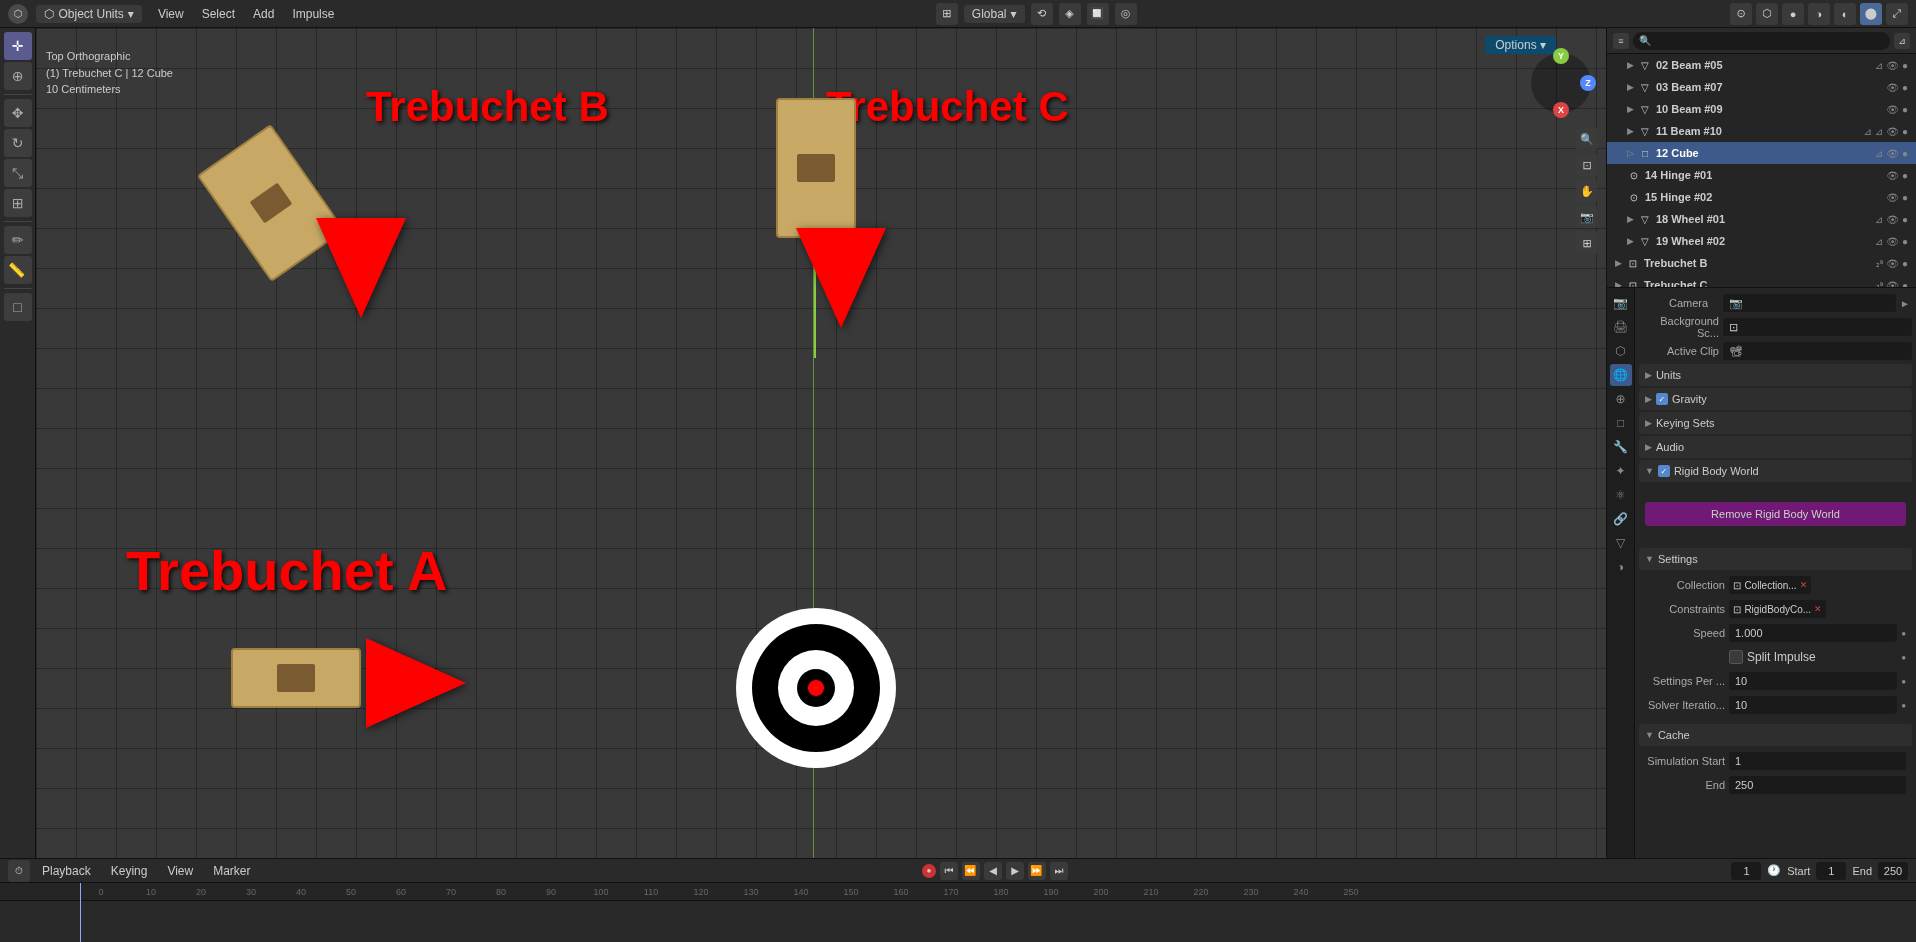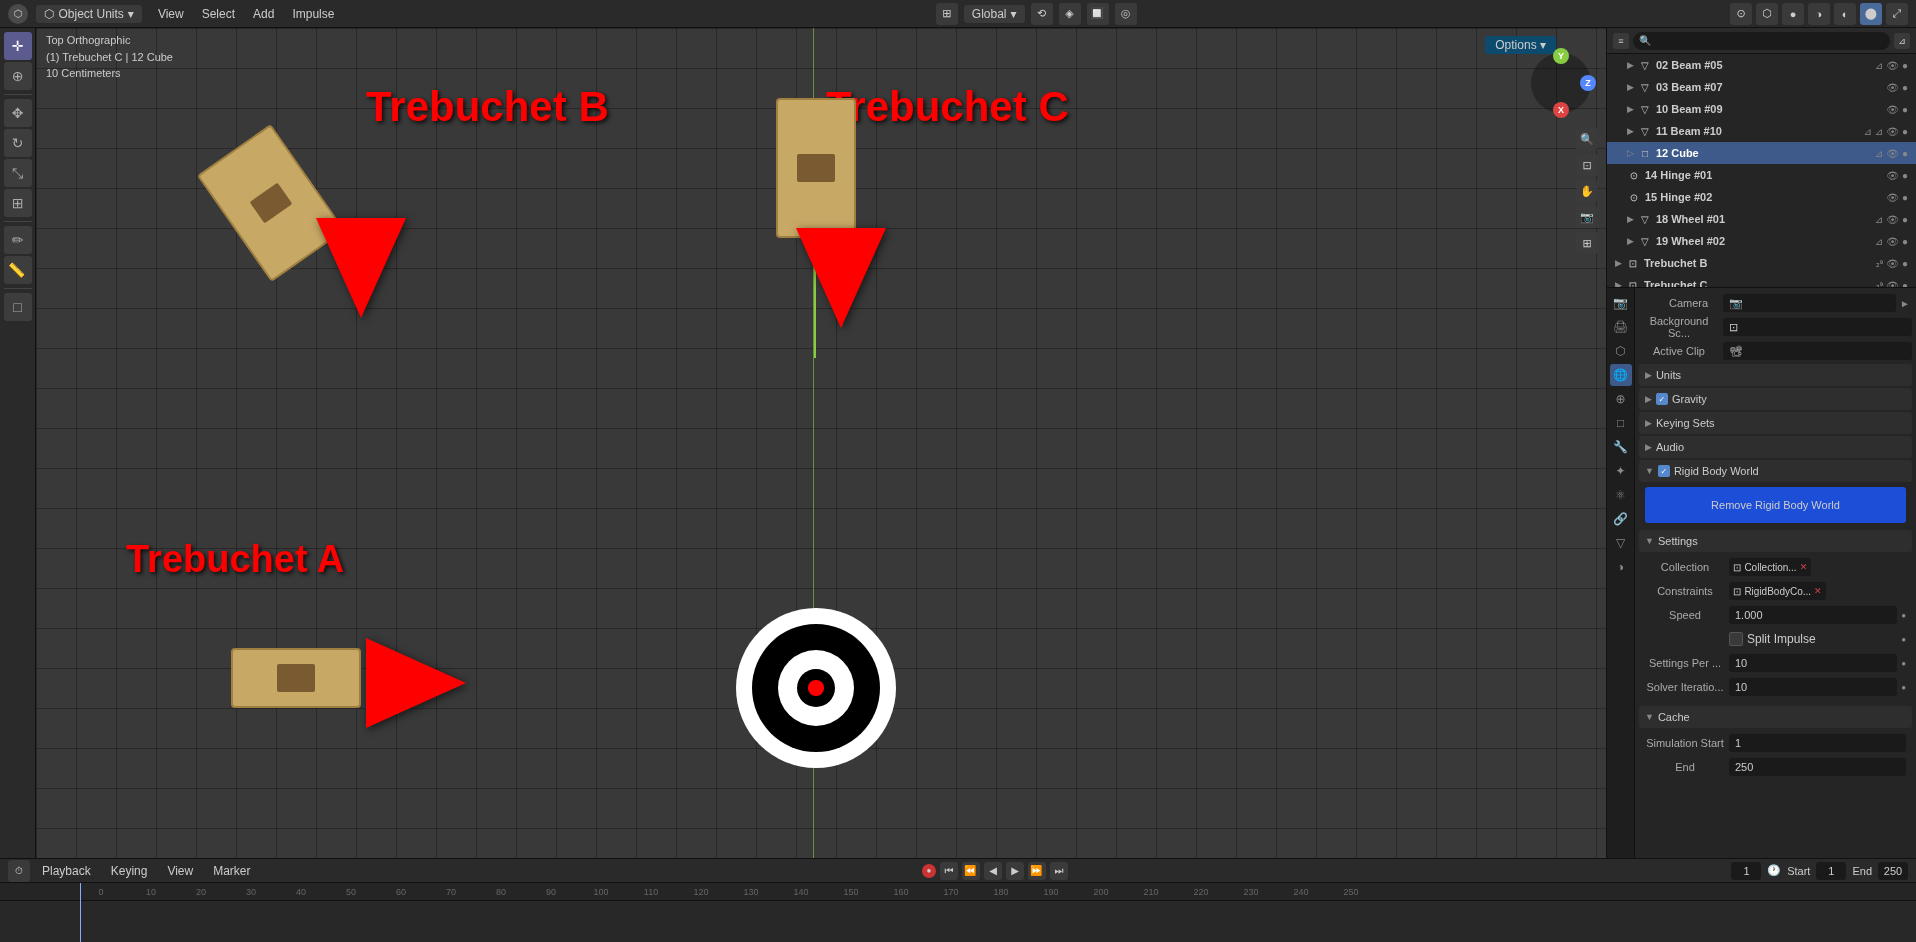--- a/index.html
+++ b/index.html
@@ -119,30 +119,30 @@
     .viewport-grid {
       position: absolute;
       inset: 0;
       background-image:
         linear-gradient(rgba(0,0,0,0.3) 1px, transparent 1px),
         linear-gradient(90deg, rgba(0,0,0,0.3) 1px, transparent 1px);
       background-size: 40px 40px;
     }
     .viewport-header {
       position: absolute;
-      top: 4px; left: 10px;
+      top: 20px; left: 10px;
       color: #ccc;
       font-size: 11px;
       line-height: 1.5;
     }
 
     
     .label-b { position: absolute; top: 55px; left: 330px; font-size: 42px; font-weight: 900; color: #ff0000; text-shadow: 2px 2px 4px rgba(0,0,0,0.8); }
     .label-c { position: absolute; top: 55px; left: 790px; font-size: 42px; font-weight: 900; color: #ff0000; text-shadow: 2px 2px 4px rgba(0,0,0,0.8); }
-    .label-a { position: absolute; top: 510px; left: 90px; font-size: 38px; font-weight: 900; color: #ff0000; text-shadow: 2px 2px 4px rgba(0,0,0,0.8); }
+    .label-a { position: absolute; top: 510px; left: 90px; font-size: 56px; font-weight: 900; color: #ff0000; text-shadow: 2px 2px 4px rgba(0,0,0,0.8); }
 
     
     .arrow-b {
       position: absolute;
       top: 190px; left: 280px;
       width: 0; height: 0;
       border-left: 45px solid transparent;
       border-right: 45px solid transparent;
       border-top: 100px solid #ff0000;
       filter: drop-shadow(2px 2px 4px rgba(0,0,0,0.6));
@@ -410,21 +410,21 @@
       display: flex;
       align-items: center;
       height: 22px;
       gap: 4px;
       margin-bottom: 2px;
     }
     .prop-label {
       width: 80px;
       font-size: 11px;
       color: #aaa;
-      text-align: center;
+      text-align: right;
       flex-shrink: 0;
     }
     .prop-value {
       flex: 1;
       height: 18px;
       background: #1a1a1a;
       border-radius: 3px;
       display: flex; align-items: center;
       padding: 0 6px;
       font-size: 11px;
@@ -432,27 +432,27 @@
     }
     .prop-checkbox {
       width: 14px; height: 14px;
       background: #3a3a3a;
       border-radius: 2px;
       border: 1px solid #555;
     }
 
     .big-btn {
       width: 100%;
-      height: 36px;
-      background: #1d4ed8;
+      height: 24px;
+      background: #701a75;
       border-radius: 3px;
       display: flex; align-items: center; justify-content: center;
       font-size: 11px;
       cursor: pointer;
-      margin: 1px 0;
+      margin: 16px 0;
     }
 
     .prop-tag {
       display: flex; align-items: center;
       background: #1a1a1a;
       border-radius: 3px;
       padding: 0 4px;
       height: 18px;
       font-size: 10px;
       gap: 3px;

